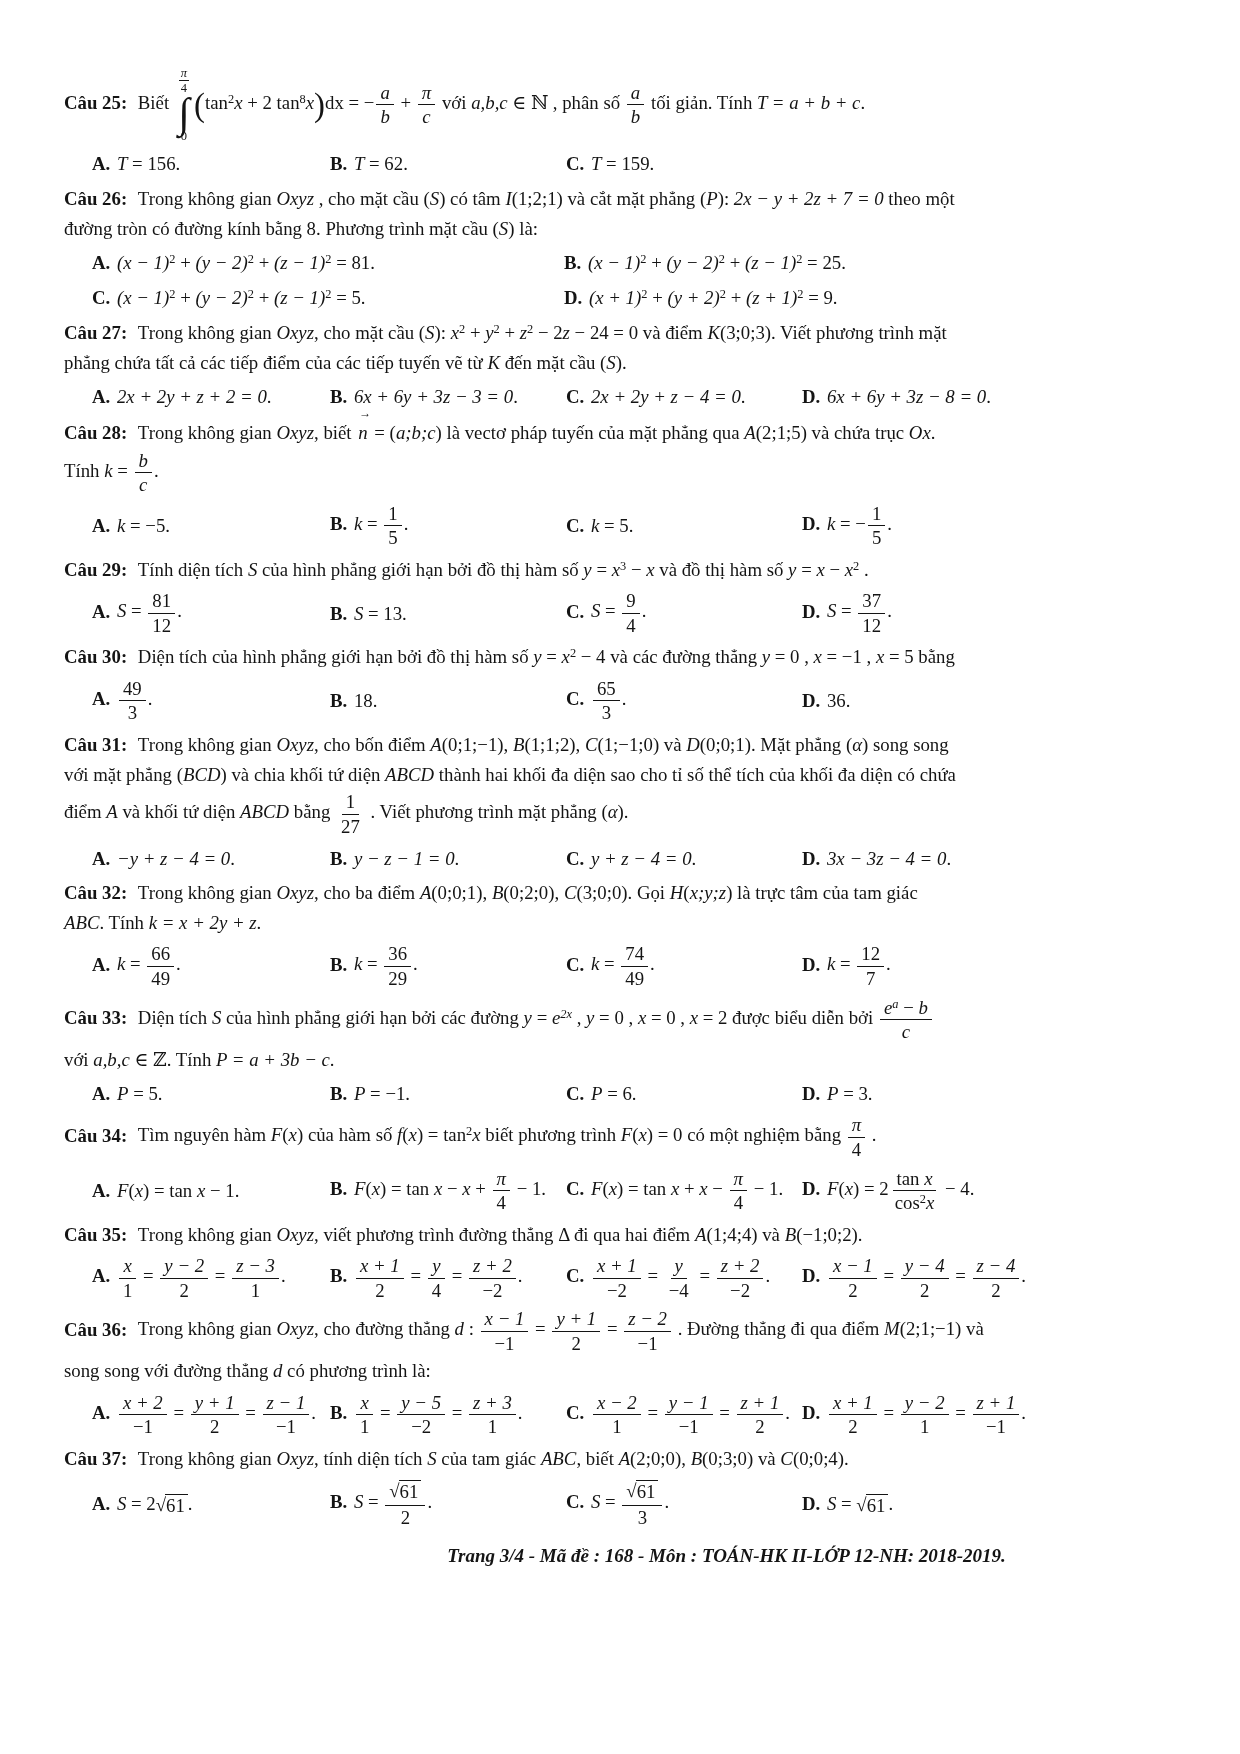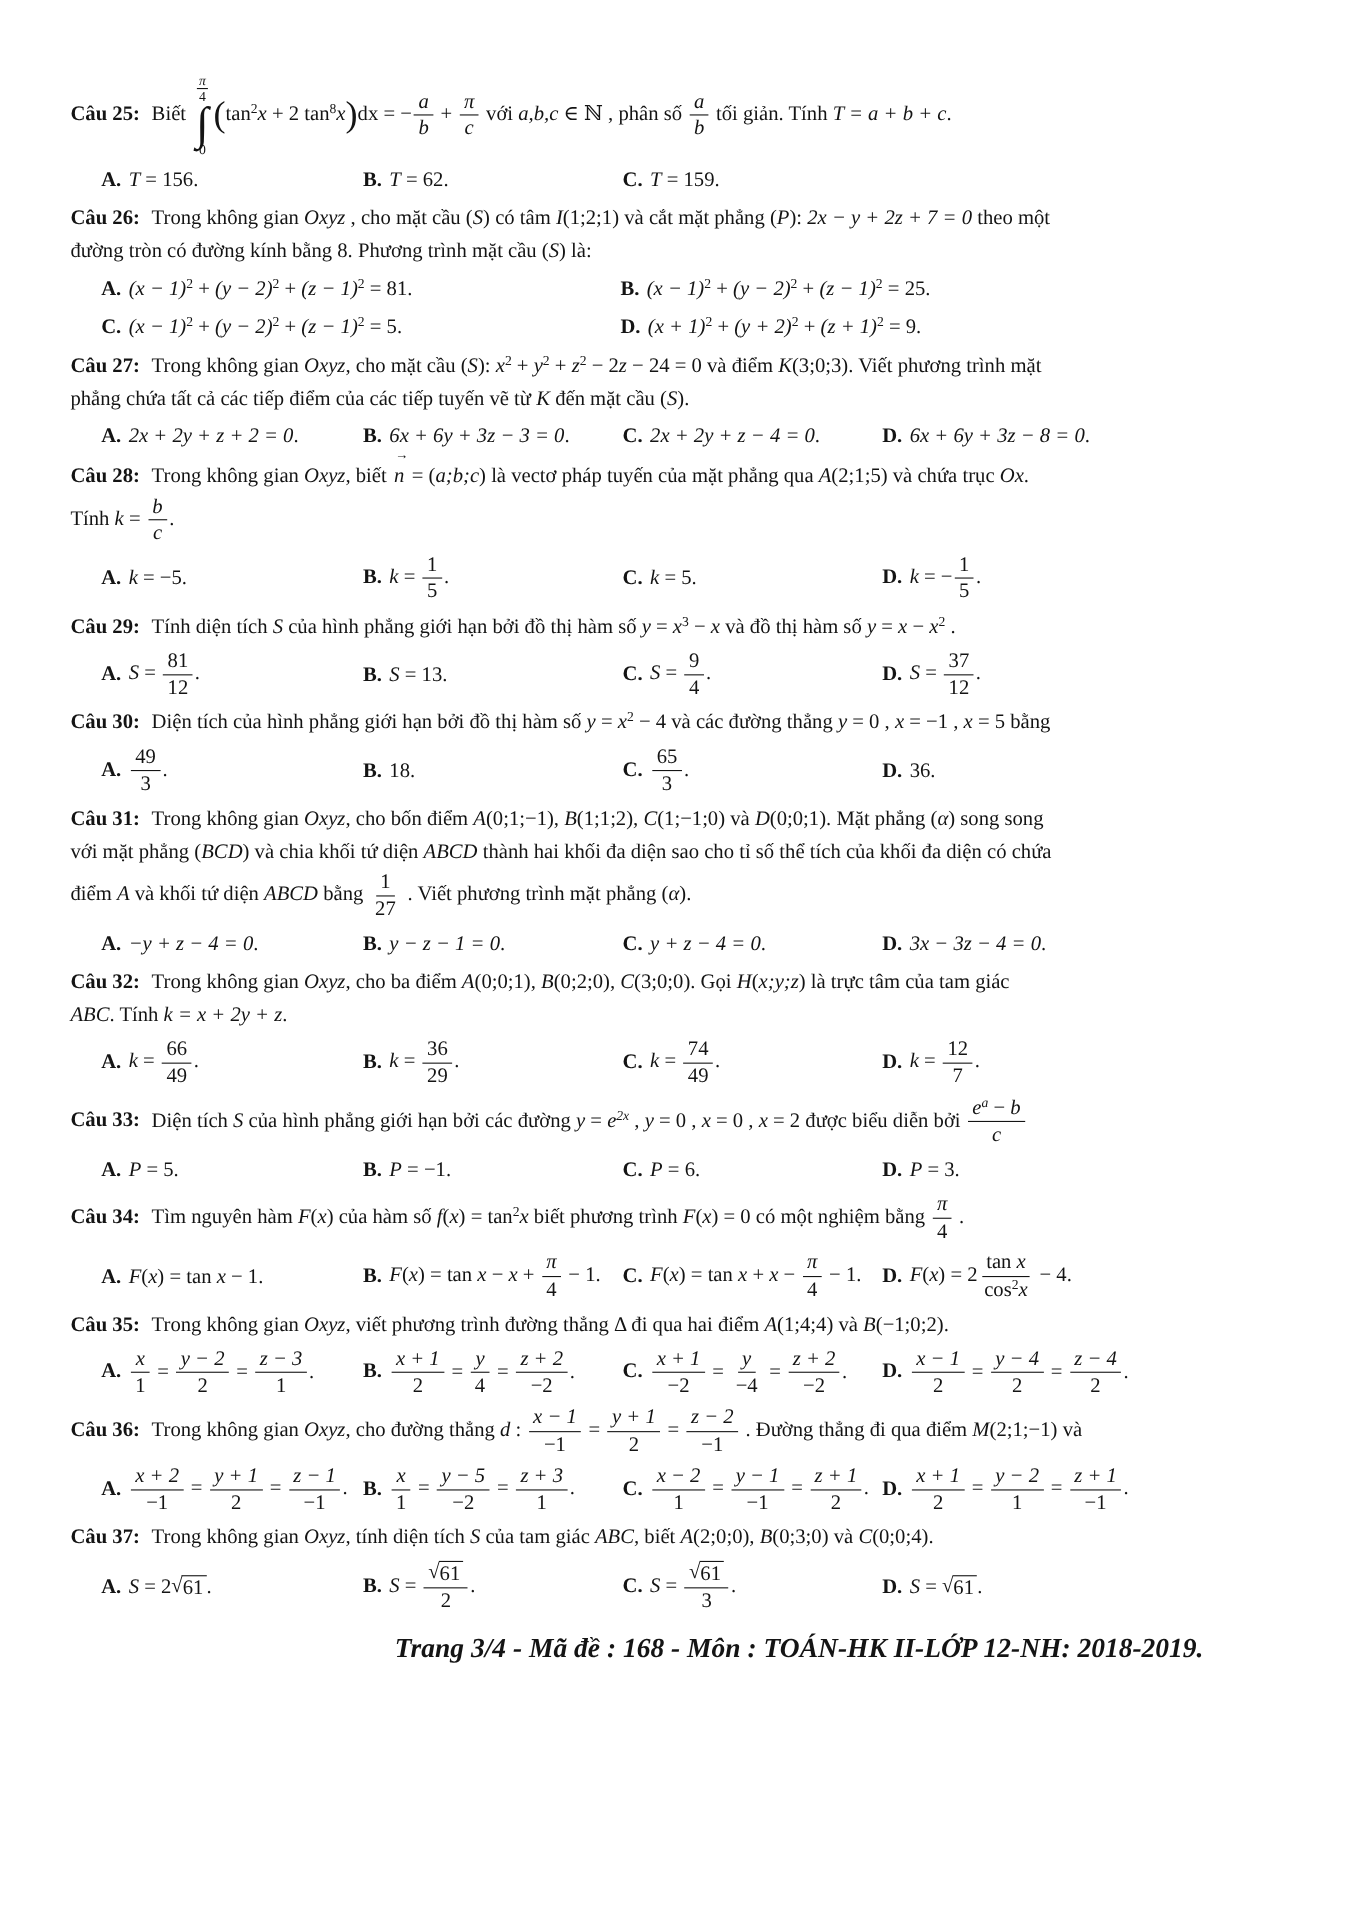--- a/index.html
+++ b/index.html
@@ -35,21 +35,21 @@
   .sq .bar{border-top:1.5px solid #141414;padding:0 3px 0 1px;margin-left:-1px;line-height:1.2;}
   
   .vec{position:relative;display:inline-block;margin:0 2px;padding-top:2px;}
   .vec .arr{position:absolute;top:-12px;left:1px;font-size:12px;}
   
   .ans{display:grid;padding-left:28px;margin:7px 0 4px;align-items:center;row-gap:8px;}
   .ans.cols4{grid-template-columns:238px 236px 236px auto;}
   .ans.cols2{grid-template-columns:472px auto;}
   .opt{min-height:24px;font-family:Liberation Serif, serif;}
   .key{margin-right:2px;}
-  .footer{font-weight:700;font-style:italic;font-size:25px;text-align:center;
+  .footer{font-weight:700;font-style:italic;font-size:19px;text-align:center;
           padding-left:205px;margin-top:14px;}
 </style>
 </head>
 <body>
 
 <div class="page">
   <div>
       <div class="q">
         <div class="q-line"><b class="q-label">Câu 25:&nbsp;</b><span>Biết </span><span class="intg">
             <span class="ilim"><span class="fr">
@@ -180,20 +180,21 @@
               <span class="n"><span>12</span></span>
               <span class="d"><span>7</span></span>
             </span><span>.</span></div>
         </div>
       </div>
       <div class="q">
         <div class="q-line"><b class="q-label">Câu 33:&nbsp;</b><span>Diện tích </span><i>S</i><span> của hình phẳng giới hạn bởi các đường </span><i>y</i><span> = </span><i>e</i><sup><i>2x</i></sup><span> , </span><i>y</i><span> = 0 , </span><i>x</i><span> = 0 , </span><i>x</i><span> = 2  được biểu diễn bởi </span><span class="fr">
             <span class="n"><i>e</i><sup><i>a</i></sup><span> − </span><i>b</i></span>
             <span class="d"><i>c</i></span>
           </span></div>
+        <div class="q-line"><span>với </span><i>a,b,c</i><span> ∈ ℤ. Tính </span><i>P = a + 3b − c</i><span>.</span></div>
         <div class="ans cols4">
           <div class="opt"><b class="key">A.&nbsp;</b><i>P</i><span> = 5.</span></div>
           <div class="opt"><b class="key">B.&nbsp;</b><i>P</i><span> = −1.</span></div>
           <div class="opt"><b class="key">C.&nbsp;</b><i>P</i><span> = 6.</span></div>
           <div class="opt"><b class="key">D.&nbsp;</b><i>P</i><span> = 3.</span></div>
         </div>
       </div>
       <div class="q">
         <div class="q-line"><b class="q-label">Câu 34:&nbsp;</b><span>Tìm nguyên hàm </span><i>F</i><span>(</span><i>x</i><span>) của hàm số </span><i>f</i><span>(</span><i>x</i><span>) = tan</span><sup>2</sup><i>x</i><span>  biết phương trình </span><i>F</i><span>(</span><i>x</i><span>) = 0  có một nghiệm bằng </span><span class="fr">
             <span class="n"><i>π</i></span>
@@ -264,20 +265,21 @@
         <div class="q-line"><b class="q-label">Câu 36:&nbsp;</b><span>Trong không gian </span><i>Oxyz</i><span>,  cho đường thẳng  </span><i>d</i><span> : </span><span class="fr">
             <span class="n"><i>x − 1</i></span>
             <span class="d"><span>−1</span></span>
           </span><span> = </span><span class="fr">
             <span class="n"><i>y + 1</i></span>
             <span class="d"><span>2</span></span>
           </span><span> = </span><span class="fr">
             <span class="n"><i>z − 2</i></span>
             <span class="d"><span>−1</span></span>
           </span><span> .  Đường thẳng đi qua điểm </span><i>M</i><span>(2;1;−1)  và</span></div>
+        <div class="q-line"><span>song song với đường thẳng </span><i>d</i><span>  có phương trình là:</span></div>
         <div class="ans cols4">
           <div class="opt"><b class="key">A.&nbsp;</b><span class="fr">
               <span class="n"><i>x + 2</i></span>
               <span class="d"><span>−1</span></span>
             </span><span> = </span><span class="fr">
               <span class="n"><i>y + 1</i></span>
               <span class="d"><span>2</span></span>
             </span><span> = </span><span class="fr">
               <span class="n"><i>z − 1</i></span>
               <span class="d"><span>−1</span></span>

